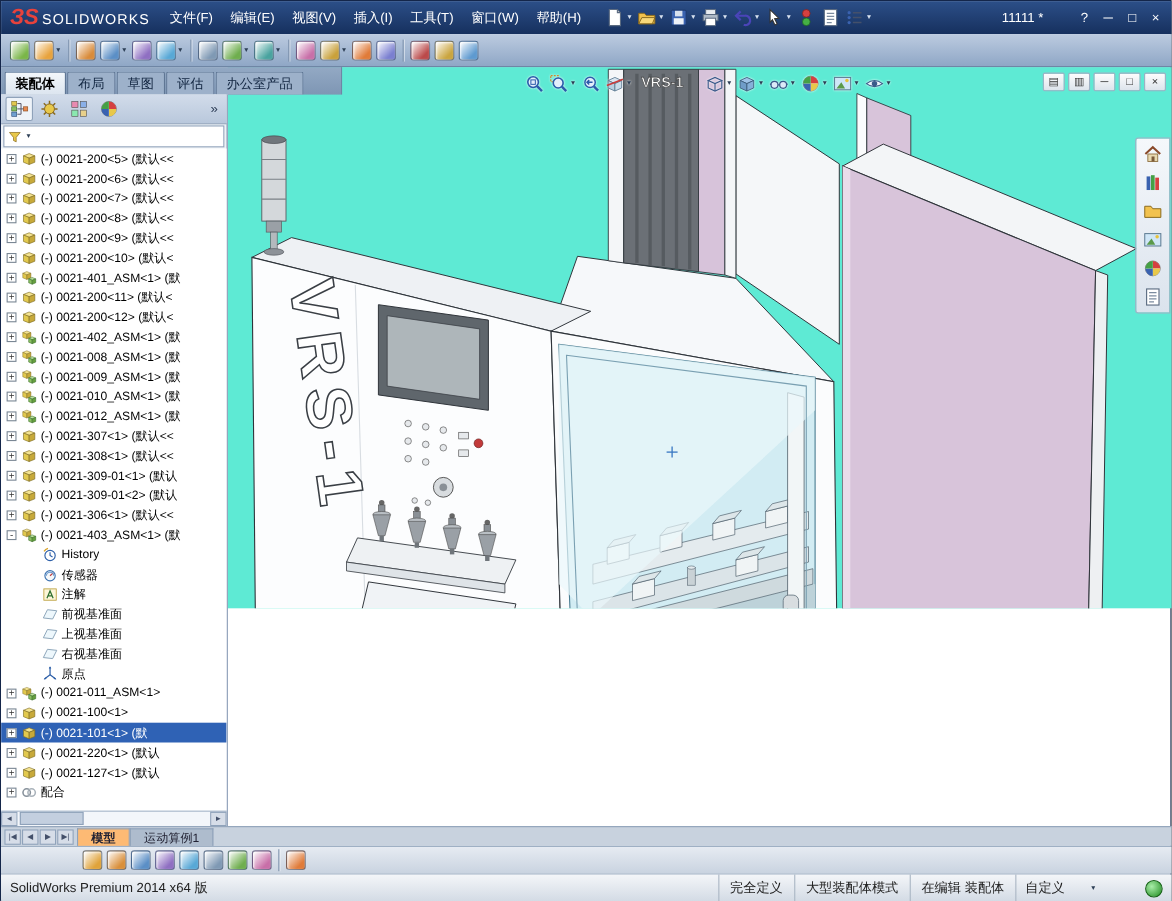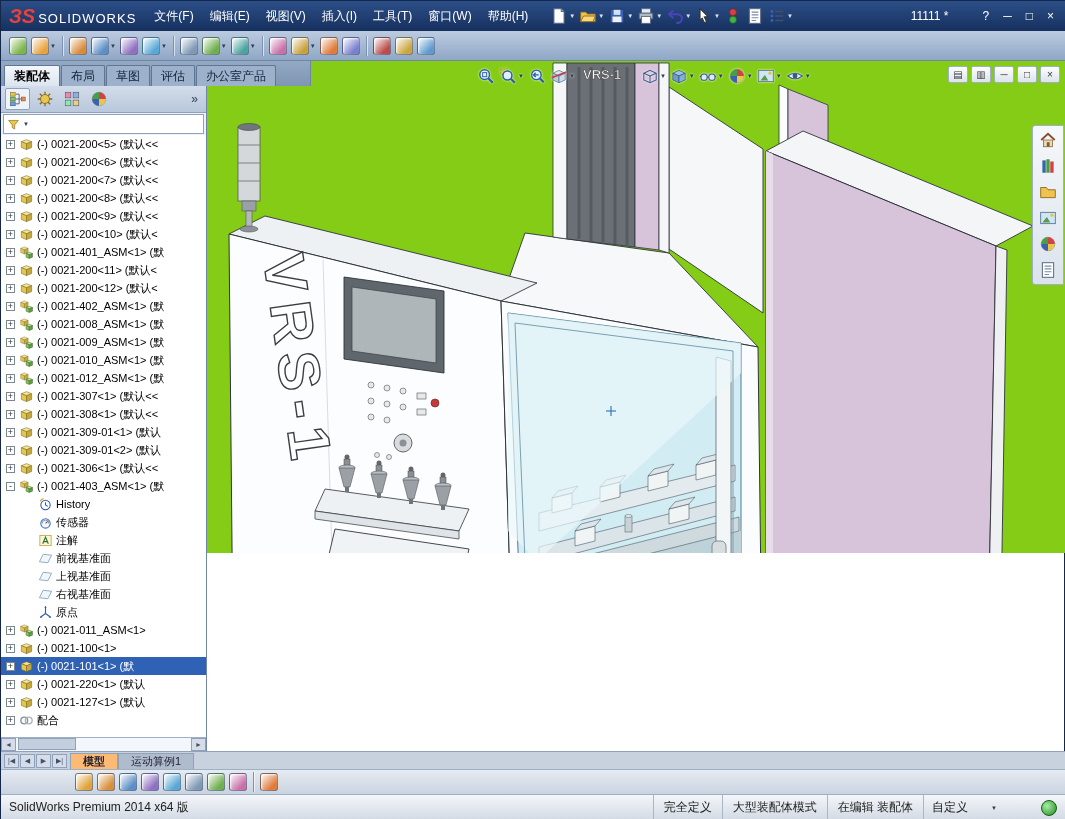--- a/index.html
+++ b/index.html
@@ -1,20 +1,20 @@
 <!DOCTYPE html>
 <html><head>
 <meta charset="utf-8">
 <style>
   *{margin:0;padding:0;box-sizing:border-box;font-family:"Liberation Sans","DejaVu Sans",sans-serif;}
   html,body{width:1065px;height:819px;overflow:hidden;background:#555;}
   #app{position:relative;width:1065px;height:819px;background:#fff;border:1px solid #14264a;}
 
   
-  .viewport{position:absolute;left:206px;top:60px;width:859px;height:492px;background:#84cc16;z-index:1;overflow:hidden;}
+  .viewport{position:absolute;left:206px;top:60px;width:859px;height:492px;background:#5eead4;z-index:1;overflow:hidden;}
   .viewport svg.model{position:absolute;left:0;top:0;}
   .hud{position:absolute;left:268px;top:3px;display:flex;align-items:center;height:24px;z-index:5;}
   .hud .tbicon{filter:drop-shadow(0 0 1px rgba(255,255,255,.95));}
   .hud-gap{width:62px;}
   .mdi{position:absolute;right:6px;top:5px;display:flex;gap:3px;z-index:6;}
   .mbtn{width:20px;height:17px;background:linear-gradient(#fdfdfd,#dde4ec);border:1px solid #9fb0c4;border-radius:2px;font-size:10px;display:flex;align-items:center;justify-content:center;color:#333;}
   .tpane{position:absolute;right:2px;top:64px;display:flex;flex-direction:column;z-index:6;background:linear-gradient(#f5f8fb,#dbe3ed);border:1px solid #9fb0c4;border-radius:3px 0 0 3px;padding:2px;gap:2px;}
   .tpane .tbicon{width:26px;height:24px;justify-content:center;}
 
   

